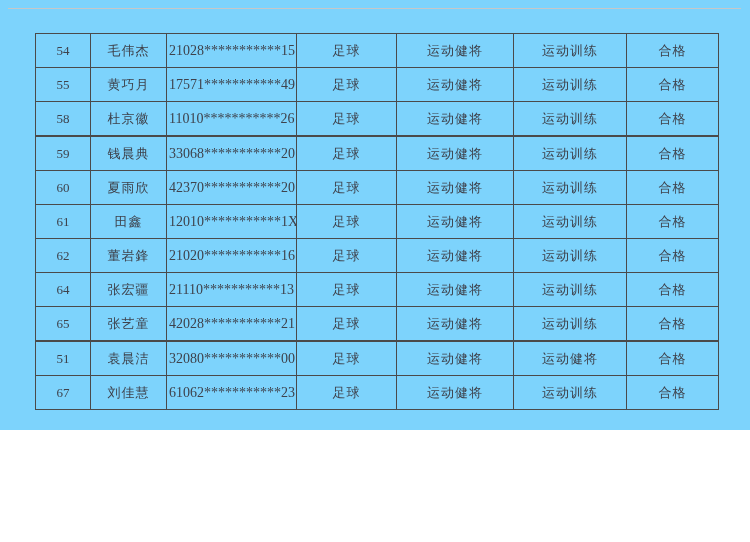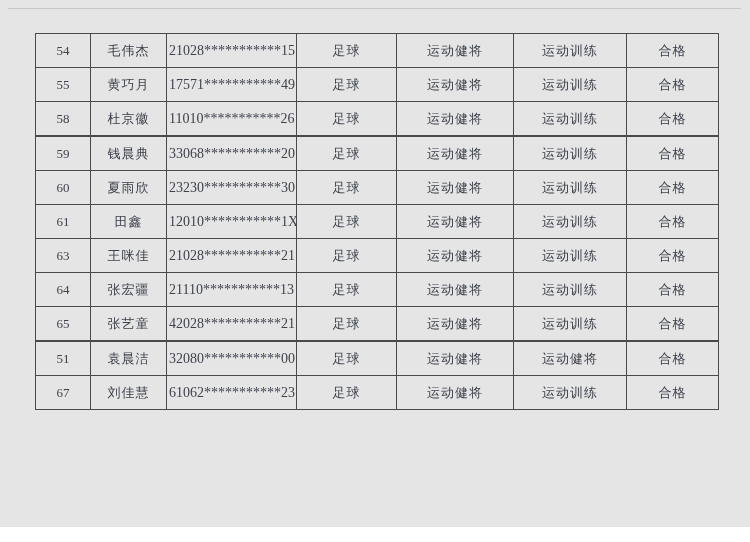--- a/index.html
+++ b/index.html
@@ -3,22 +3,22 @@
 <meta charset="utf-8">
 <style>
   html, body {
     margin: 0;
     padding: 0;
     background: #ffffff;
   }
   .page {
     position: relative;
     width: 750px;
-    height: 527px;
-    background: #e5e5e5;
+    height: 430px;
+    background: #7dd3fc;
     overflow: hidden;
     font-family: "Liberation Serif", "DejaVu Serif", serif;
   }
   .top-divider {
     position: absolute;
     left: 8px;
     right: 9px;
     top: 8px;
     height: 1px;
     background: #c7c7c7;
@@ -109,39 +109,39 @@
           <td class="cell-name">钱晨典</td>
           <td class="cell-id">33068***********20</td>
           <td class="cell-sport">足球</td>
           <td class="cell-level">运动健将</td>
           <td class="cell-major">运动训练</td>
           <td class="cell-result">合格</td>
         </tr>
         <tr>
           <td class="cell-index">60</td>
           <td class="cell-name">夏雨欣</td>
-          <td class="cell-id">23230***********30</td>
+          <td class="cell-id">42370***********20</td>
           <td class="cell-sport">足球</td>
           <td class="cell-level">运动健将</td>
           <td class="cell-major">运动训练</td>
           <td class="cell-result">合格</td>
         </tr>
         <tr>
           <td class="cell-index">61</td>
           <td class="cell-name">田鑫</td>
           <td class="cell-id">12010***********1X</td>
           <td class="cell-sport">足球</td>
           <td class="cell-level">运动健将</td>
           <td class="cell-major">运动训练</td>
           <td class="cell-result">合格</td>
         </tr>
         <tr>
-          <td class="cell-index">63</td>
-          <td class="cell-name">王咪佳</td>
-          <td class="cell-id">21028***********21</td>
+          <td class="cell-index">62</td>
+          <td class="cell-name">董岩鋒</td>
+          <td class="cell-id">21020***********16</td>
           <td class="cell-sport">足球</td>
           <td class="cell-level">运动健将</td>
           <td class="cell-major">运动训练</td>
           <td class="cell-result">合格</td>
         </tr>
         <tr>
           <td class="cell-index">64</td>
           <td class="cell-name">张宏疆</td>
           <td class="cell-id">21110***********13</td>
           <td class="cell-sport">足球</td>

